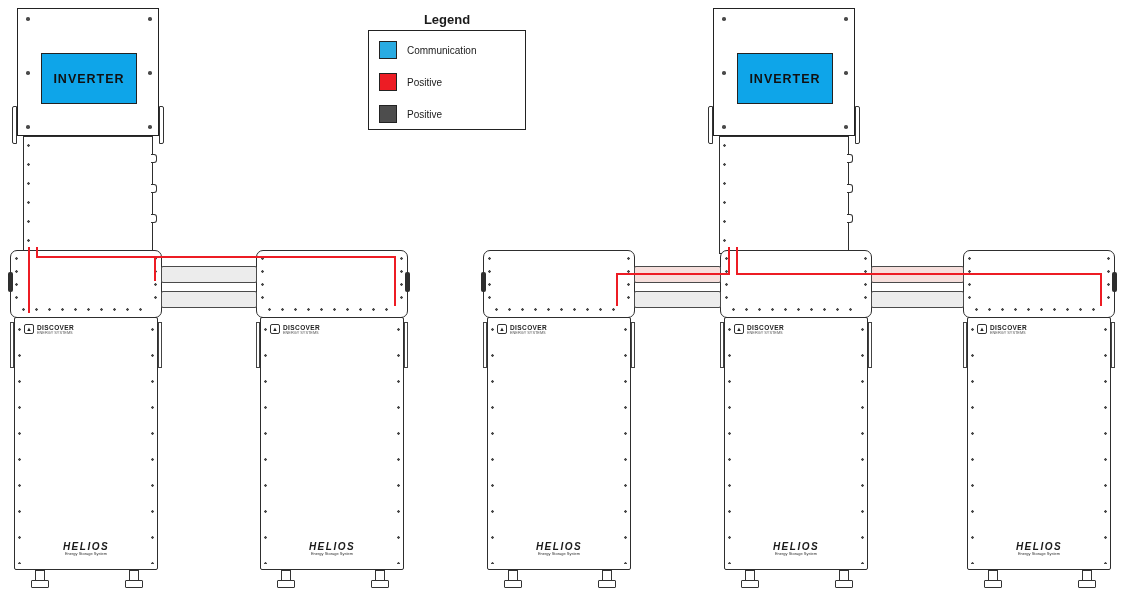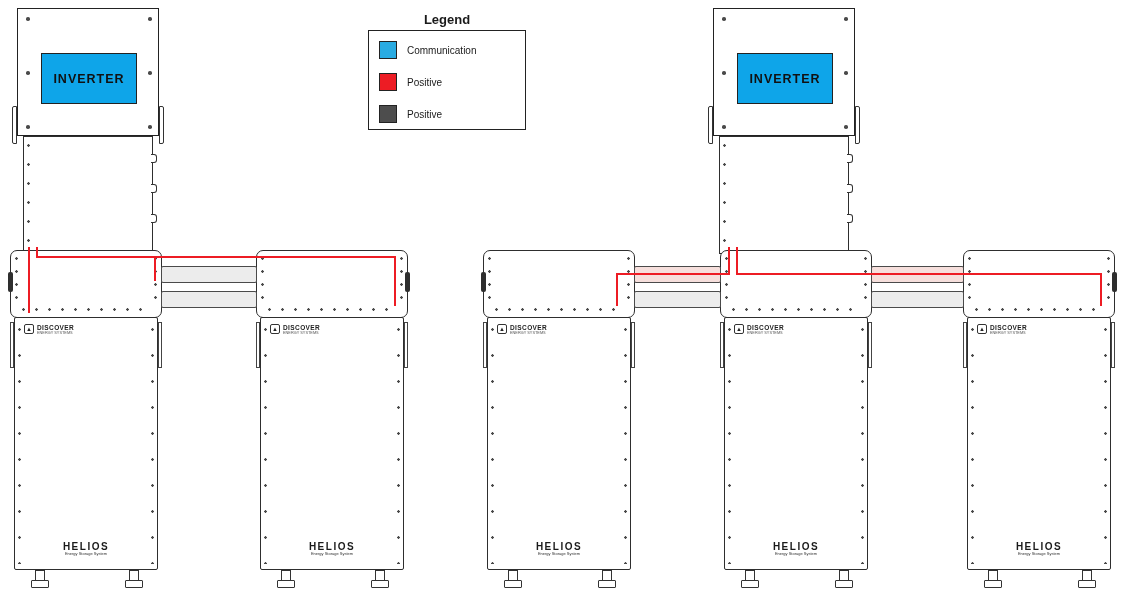--- a/index.html
+++ b/index.html
@@ -46,21 +46,21 @@
   .bracket { position:absolute; top:72px; width:4px; height:46px; border:1.2px solid #444; background:#fff; }
   .bracket.l { left:0; } .bracket.r { right:0; }
   .latch { position:absolute; top:22px; width:5px; height:20px; background:#2e2e2e; border-radius:2px; }
   .latch.l { left:-2px; } .latch.r { right:-2px; }
   .cab-logo { position:absolute; left:14px; top:74px; display:flex; gap:3px; align-items:flex-start; }
   .logo-icon { width:10px; height:10px; border:1px solid #333; border-radius:2px;
                font-size:6px; line-height:8px; text-align:center; color:#222; }
   .logo-l1 { font-size:6.5px; font-weight:800; letter-spacing:0.4px; line-height:7px; color:#222; }
   .logo-l2 { font-size:7px; line-height:7px; color:#555; transform:scale(0.55); transform-origin:left top; white-space:nowrap; }
   .cab-helios { position:absolute; left:0; top:292px; width:152px; text-align:center; }
-  .helios-name { font-size:10px; font-weight:800; letter-spacing:1.5px; color:#1a1a1a; line-height:10px; }
+  .helios-name { font-size:10px; font-weight:800; letter-spacing:1.5px; color:#1a1a1a; line-height:10px;font-style:italic; }
   .helios-sub { font-size:8px; line-height:8px; color:#333; transform:scale(0.5); transform-origin:center top; white-space:nowrap; }
   .foot { position:absolute; top:320px; width:18px; height:22px; }
   .foot.l { left:20px; } .foot.r { left:114px; }
   .foot::before { content:""; position:absolute; left:5px; top:0; width:8px; height:10px;
                   border:1.4px solid #333; background:#fff; }
   .foot::after { content:""; position:absolute; left:1px; top:10px; width:16px; height:6px;
                  border:1.4px solid #333; background:#fff; border-radius:1px; }
 
   
   .dots-v { position:absolute; width:3px;

